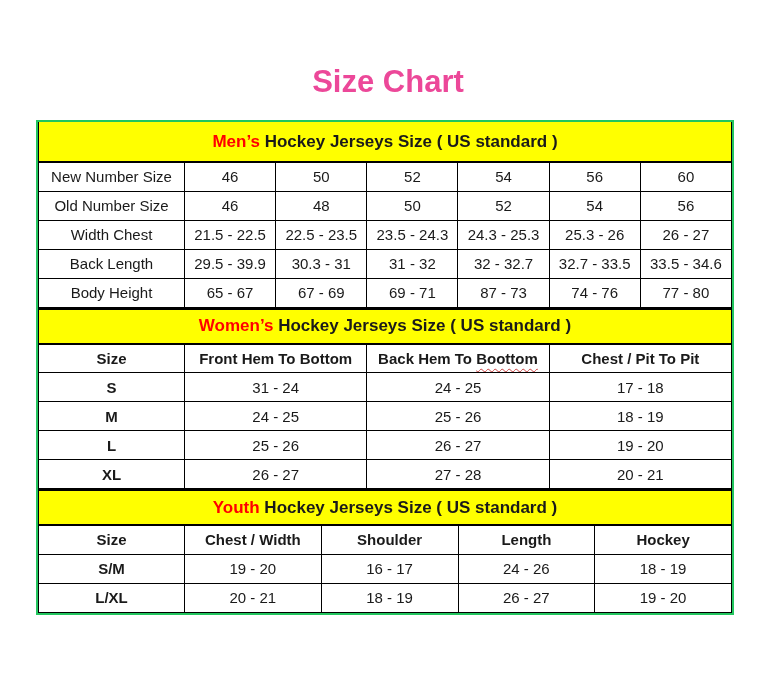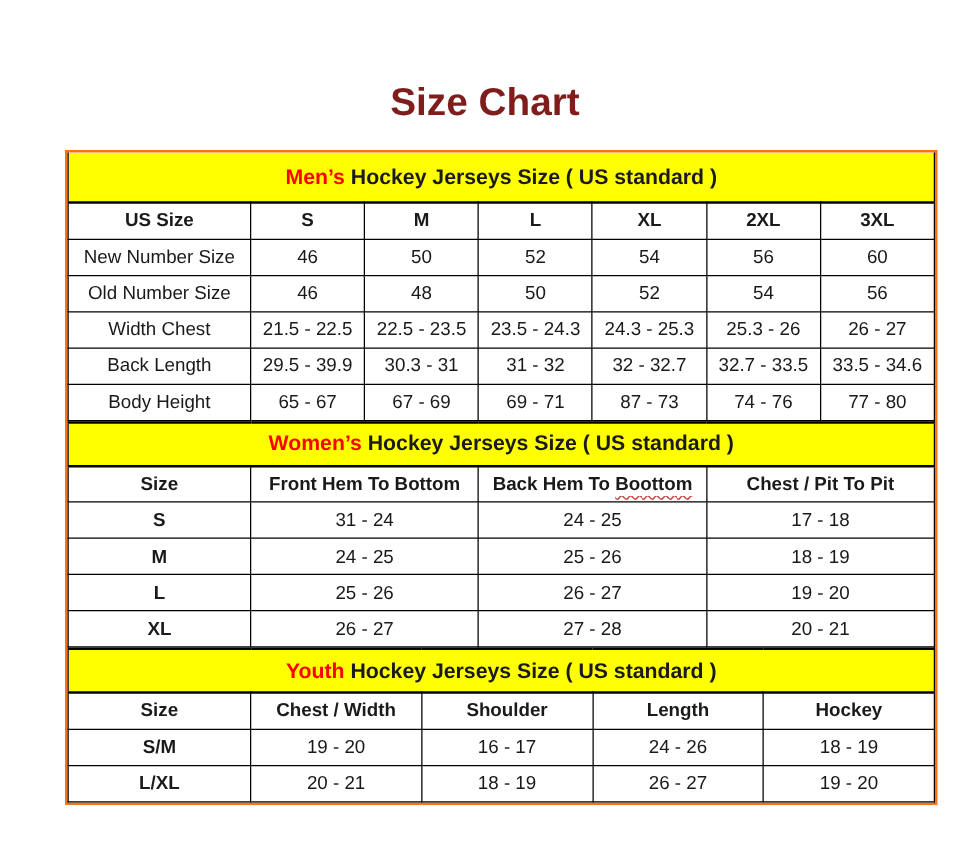--- a/index.html
+++ b/index.html
@@ -10,27 +10,27 @@
     font-family: "Liberation Sans", sans-serif;
     color: #1a1a1a;
     position: relative;
   }
   .title {
     margin: 0;
     padding-top: 64px;
     text-align: center;
     font-size: 31px;
     font-weight: bold;
-    color: #7f1d1d;
+    color: #ec4899;
   }
   .chart-wrap {
     position: absolute;
-    left: 52px; top: 120px;
+    left: 36px; top: 120px;
     width: 698px;
-    border: 2px solid #f97316;
+    border: 2px solid #22c55e;
     background: #fff;
   }
   table.tbl {
     width: 100%;
     border-collapse: collapse;
     table-layout: fixed;
   }
   table.tbl td {
     border: 1px solid #000;
     text-align: center;
@@ -79,29 +79,20 @@
           <col>
           <col>
           <col>
           <col>
           <col>
         </colgroup>
       <tbody>
         <tr class="band band-first">
           <td colspan="7"><span class="hl">Men’s</span><span> Hockey Jerseys Size ( US standard )</span></td>
         </tr>
-        <tr class="head">
-          <td>US Size</td>
-          <td>S</td>
-          <td>M</td>
-          <td>L</td>
-          <td>XL</td>
-          <td>2XL</td>
-          <td>3XL</td>
-        </tr>
         <tr>
           <td>New Number Size</td>
           <td>46</td>
           <td>50</td>
           <td>52</td>
           <td>54</td>
           <td>56</td>
           <td>60</td>
         </tr>
         <tr>

